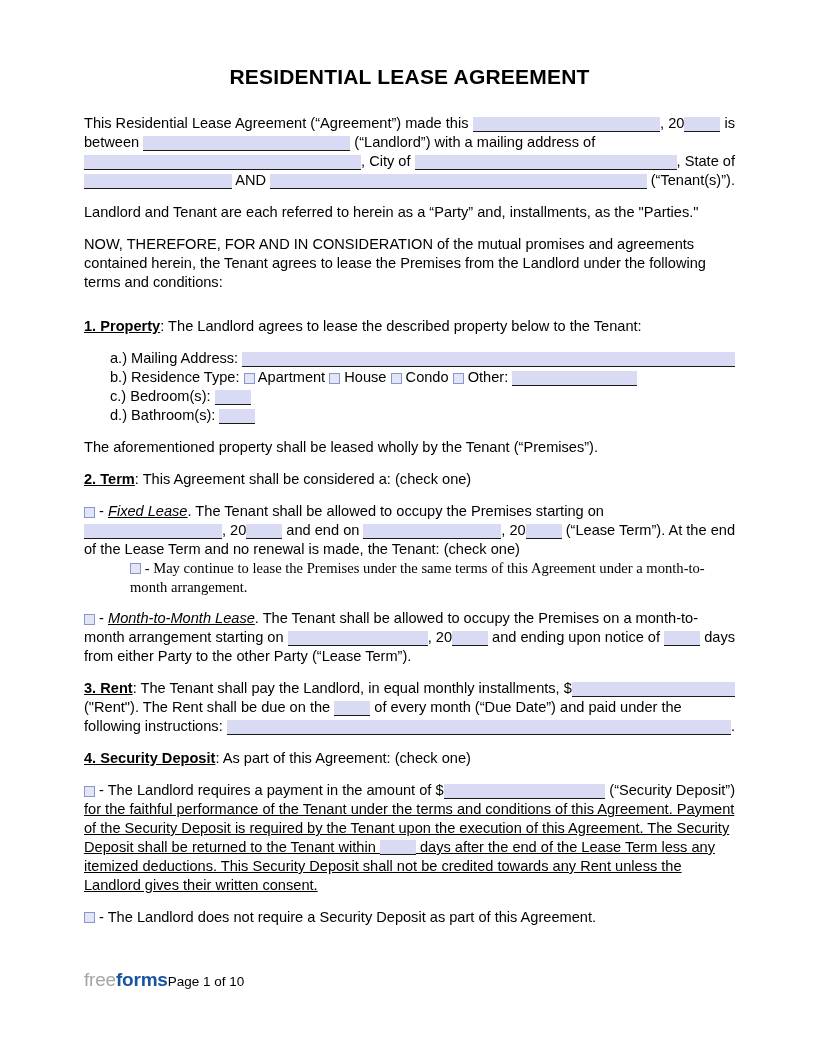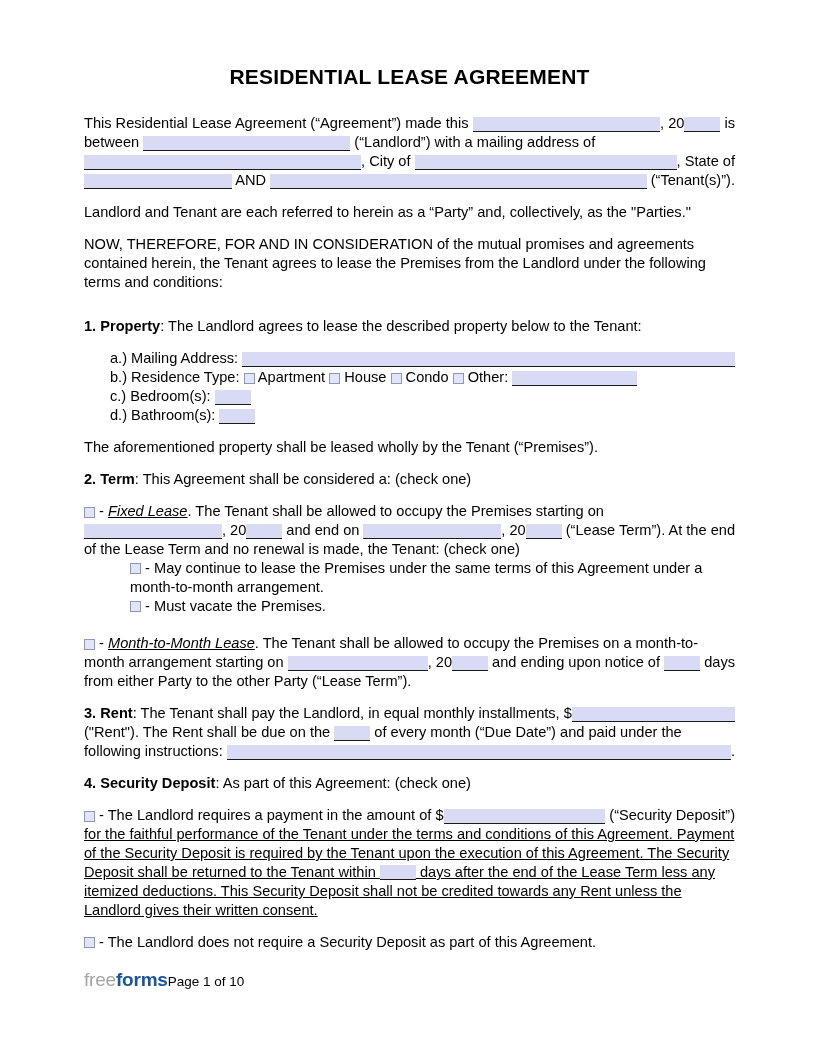--- a/index.html
+++ b/index.html
@@ -20,21 +20,21 @@
     text-align: center;
     font-weight: 700;
     font-size: 21px;
     line-height: 25px;
     margin: 0 0 25px 0;
     letter-spacing: 0.2px;
   }
   .block { margin: 0 0 13px 0; }
   .line { display: flex; align-items: flex-end; }
   .line .t { white-space: pre; flex: 0 0 auto; }
-  .t.b { font-weight: 700; }
+  .t.b { font-weight: 700; text-decoration: underline; }
   .t.iu { font-style: italic; text-decoration: underline; }
   .flow { display: block; }
   .blank {
     background: var(--field-fill, #d9dbf5);
     border-bottom: 1.5px solid #1a1a1a;
     height: 15px;
     display: inline-block;
   }
   .line .blank { margin-bottom: 1px; }
   .flow .blank { vertical-align: -3px; }
@@ -86,21 +86,21 @@
             <span class="t tx">, State of</span>
           </div>
           <div class="line">
             <span class="blank" style="width: 148px;"></span>
             <span class="t tx"> AND </span>
             <span class="blank fill" style="flex: 1 1 280px; min-width: 112px;"></span>
             <span class="t tx"> (“Tenant(s)”).</span>
           </div>
         </div>
         <div class="block" style="margin-bottom: 13px;">
-          <div class="flow"><span class="t tx">Landlord and Tenant are each referred to herein as a “Party” and, collectively, as the "Parties."</span></div>
+          <div class="flow"><span class="t tx">Landlord and Tenant are each referred to herein as a “Party” and, installments, as the "Parties."</span></div>
         </div>
         <div class="block" style="margin-bottom: 25px;">
           <div class="flow"><span class="t tx">NOW, THEREFORE, FOR AND IN CONSIDERATION of the mutual promises and agreements contained herein, the Tenant agrees to lease the Premises from the Landlord under the following terms and conditions:</span></div>
         </div>
         <div class="block" style="margin-bottom: 13px;">
           <div class="flow"><span class="t b">1. Property</span><span class="t tx">: The Landlord agrees to lease the described property below to the Tenant:</span></div>
         </div>
         <div class="block" style="padding-left: 26px; margin-bottom: 0px;">
           <div class="line">
             <span class="t tx">a.) Mailing Address: </span>
@@ -153,25 +153,22 @@
             <span class="t tx"> and end on </span>
             <span class="blank fill" style="flex: 1 1 120px; min-width: 48px;"></span>
             <span class="t tx">, 20</span>
             <span class="blank" style="width: 36px;"></span>
             <span class="t tx"> (“Lease Term”). At the end</span>
           </div>
           <div class="line">
             <span class="t tx">of the Lease Term and no renewal is made, the Tenant: (check one)</span>
           </div>
         </div>
-        <div class="block" style="padding-left: 46px; margin-bottom: 0px;">
+        <div class="block" style="padding-left: 46px; margin-bottom: 12px; font-family: Liberation Serif, serif;">
           <div class="flow"><span class="checkbox"></span><span class="t tx"> - May continue to lease the Premises under the same terms of this Agreement under a month-to-month arrangement.</span></div>
-        </div>
-        <div class="block" style="padding-left: 46px; margin-bottom: 18px;">
-          <div class="flow"><span class="checkbox"></span><span class="t tx"> - Must vacate the Premises.</span></div>
         </div>
         <div class="block" style="margin-bottom: 13px;">
           <div class="line">
             <span class="checkbox"></span>
             <span class="t tx"> - </span>
             <span class="t iu">Month-to-Month Lease</span>
             <span class="t tx">. The Tenant shall be allowed to occupy the Premises on a month-to-</span>
           </div>
           <div class="line">
             <span class="t tx">month arrangement starting on </span>

